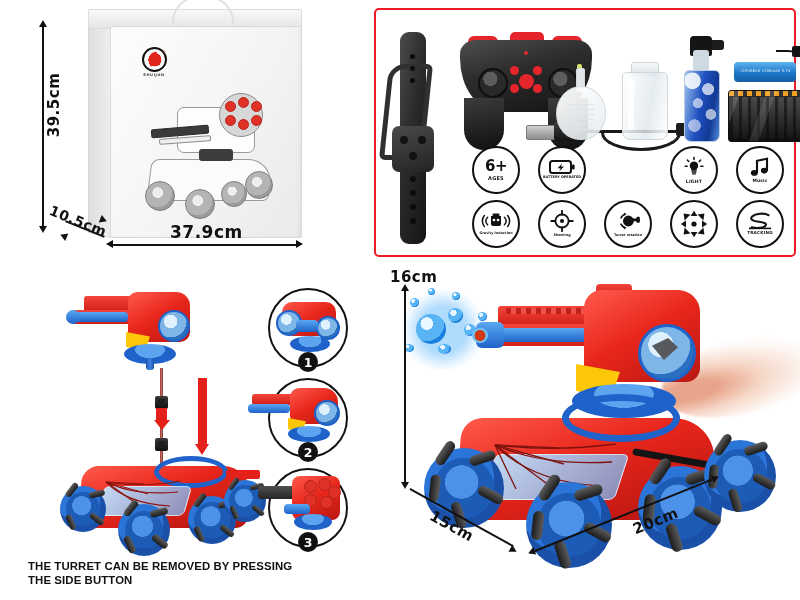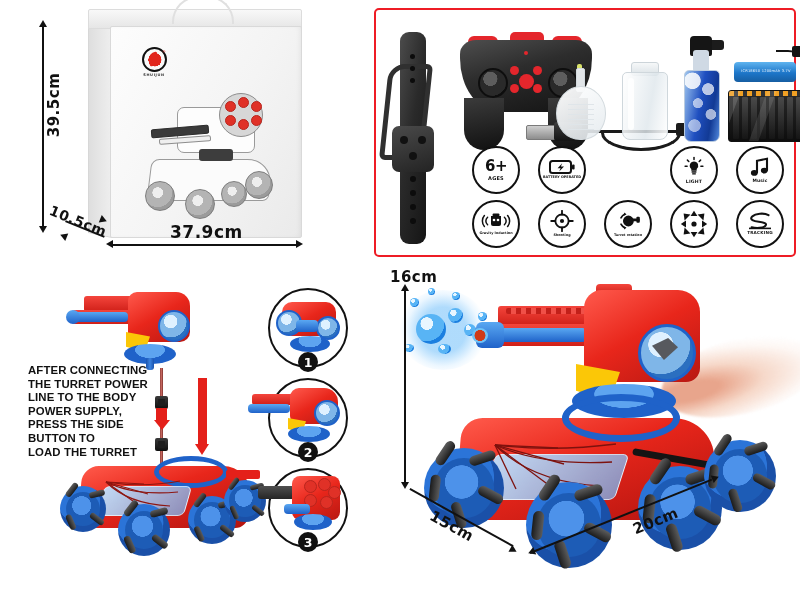--- a/index.html
+++ b/index.html
@@ -734,27 +734,22 @@
       <span class="wheel-roll" style="left:6%;top:72%;transform:rotate(66deg);"></span>
     </div>
     <div class="wheel" style="left:166px;top:28px;width:42px;height:42px;">
       <span class="wheel-roll" style="left:8%;top:2%;transform:rotate(-52deg);"></span>
       <span class="wheel-roll" style="left:62%;top:10%;transform:rotate(-14deg);"></span>
       <span class="wheel-roll" style="left:64%;top:66%;transform:rotate(38deg);"></span>
       <span class="wheel-roll" style="left:6%;top:72%;transform:rotate(66deg);"></span>
     </div>
   </div>
 
-  <div class="abs instr" id="instr-top">AFTER CONNECTING
-THE TURRET POWER
-LINE TO THE BODY
-POWER SUPPLY,
-PRESS THE SIDE
-BUTTON TO
-LOAD THE TURRET</div>
+  <div class="abs instr" id="instr-bottom">THE TURRET CAN BE REMOVED BY PRESSING
+THE SIDE BUTTON</div>
 
   <div class="abs stepcircle" style="left:268px;top:288px;width:76px;height:76px;">
     <div class="t-head" style="left:12px;top:12px;width:54px;height:34px;border-radius:10px;"></div>
     <div class="t-eye" style="left:6px;top:20px;width:22px;height:22px;"></div>
     <div class="t-eye" style="left:46px;top:26px;width:20px;height:20px;"></div>
     <div class="t-barrel-in" style="left:26px;top:30px;width:22px;height:12px;"></div>
     <div class="t-base" style="left:20px;top:46px;width:40px;height:16px;"></div>
   </div>
   <div class="abs stepnum" style="left:298px;top:352px;">1</div>
 

